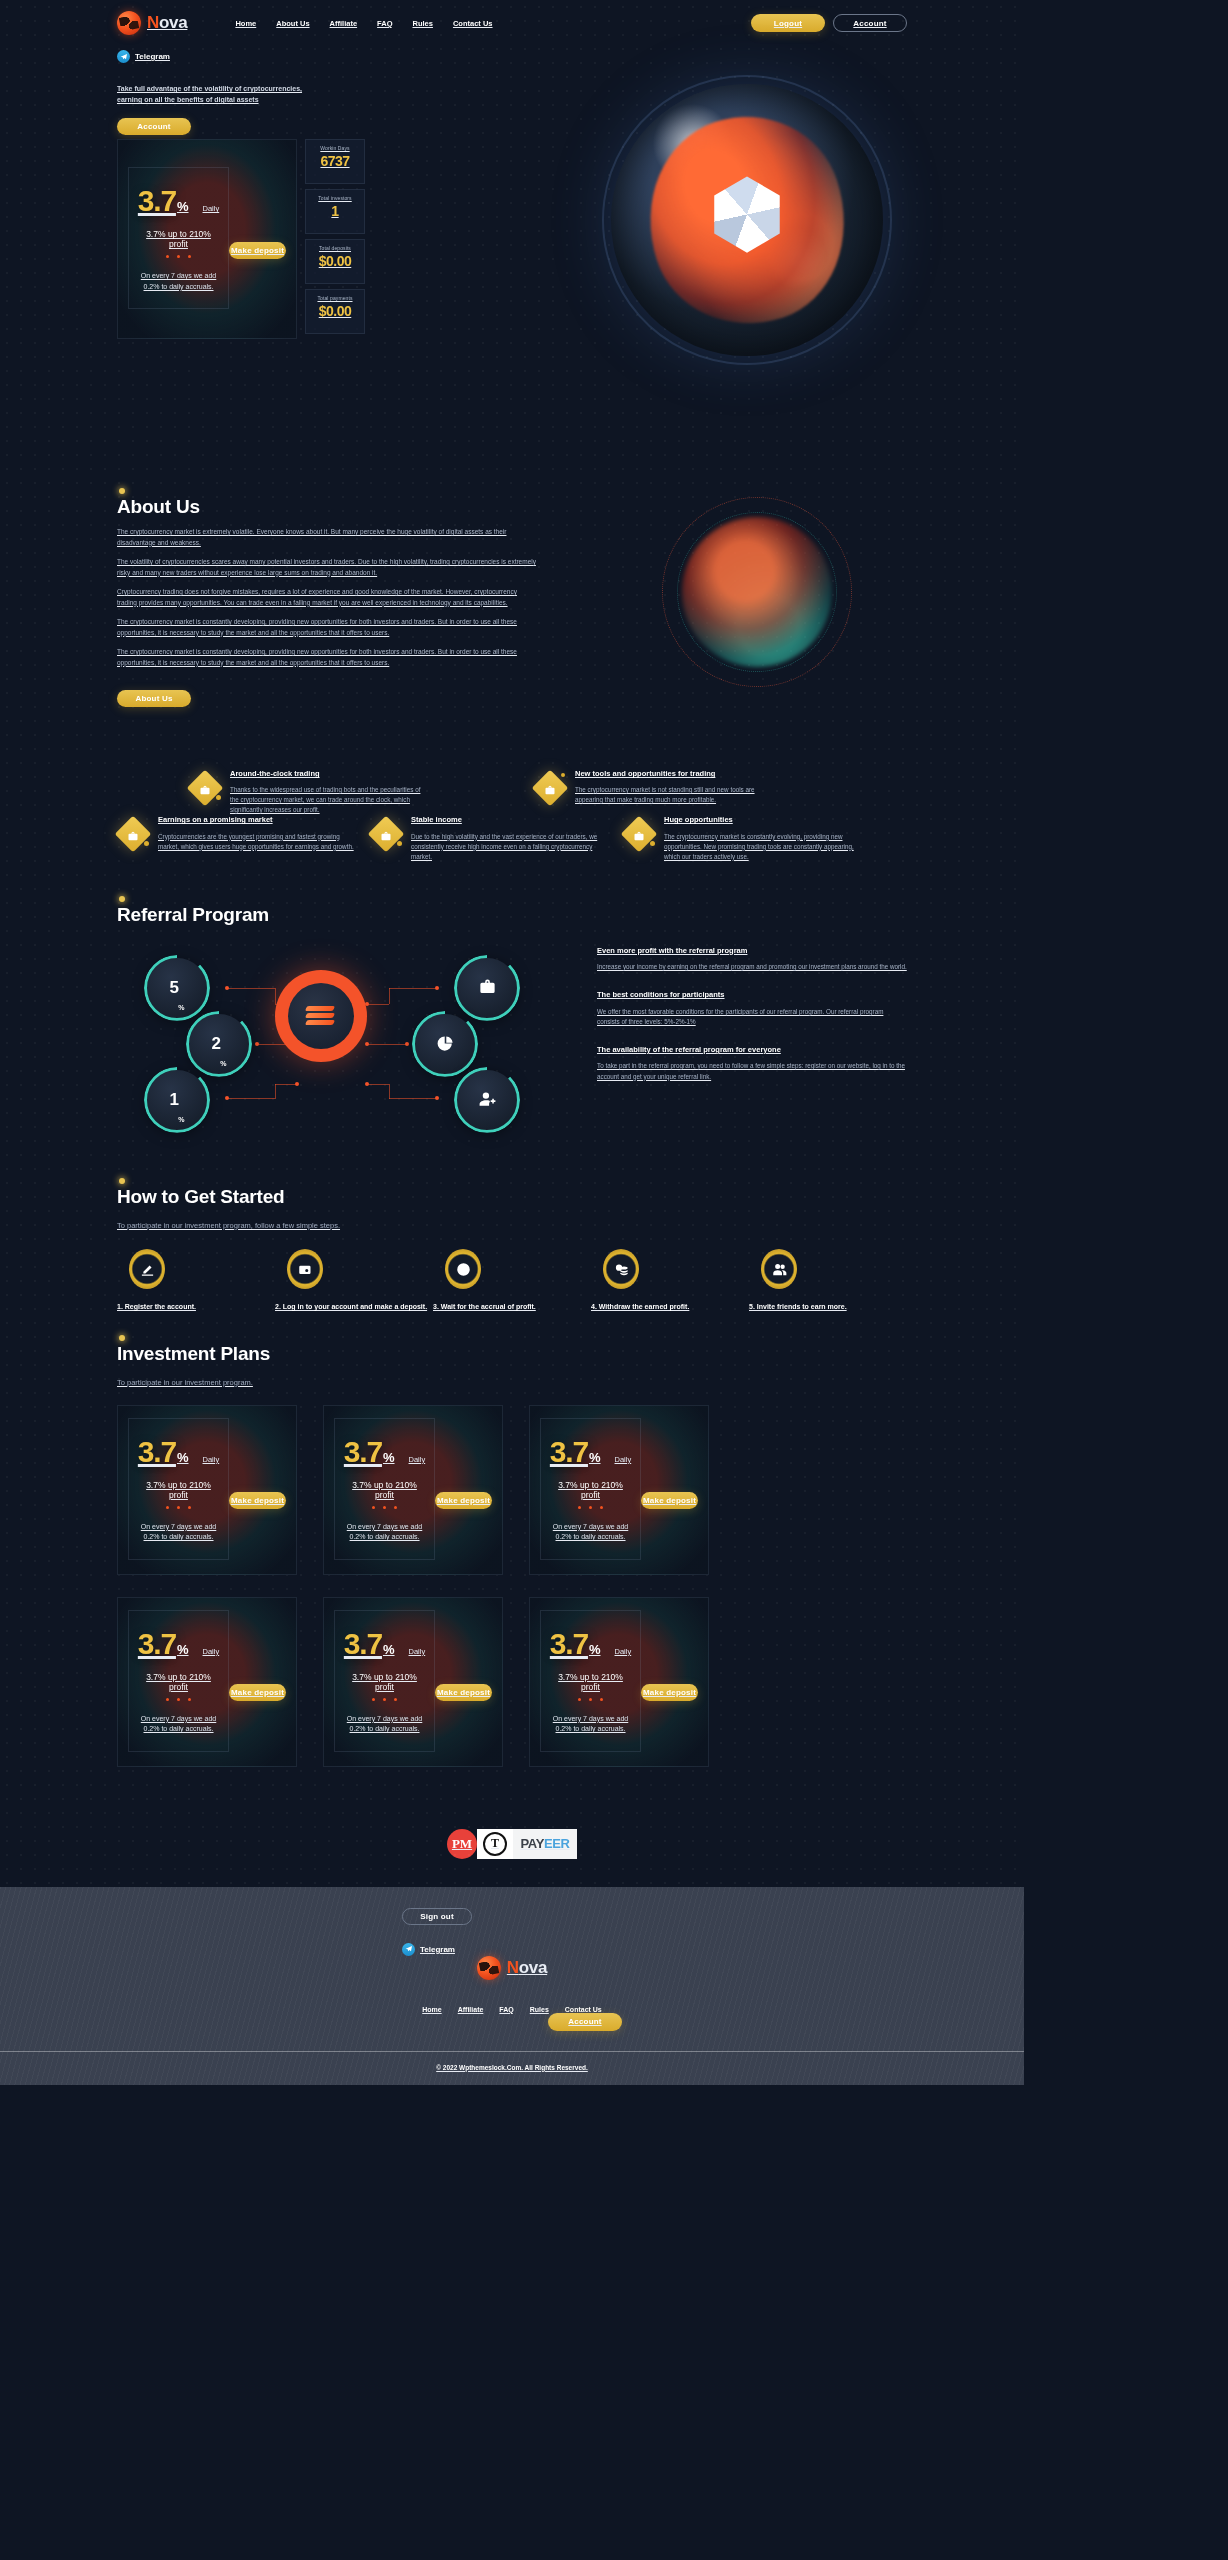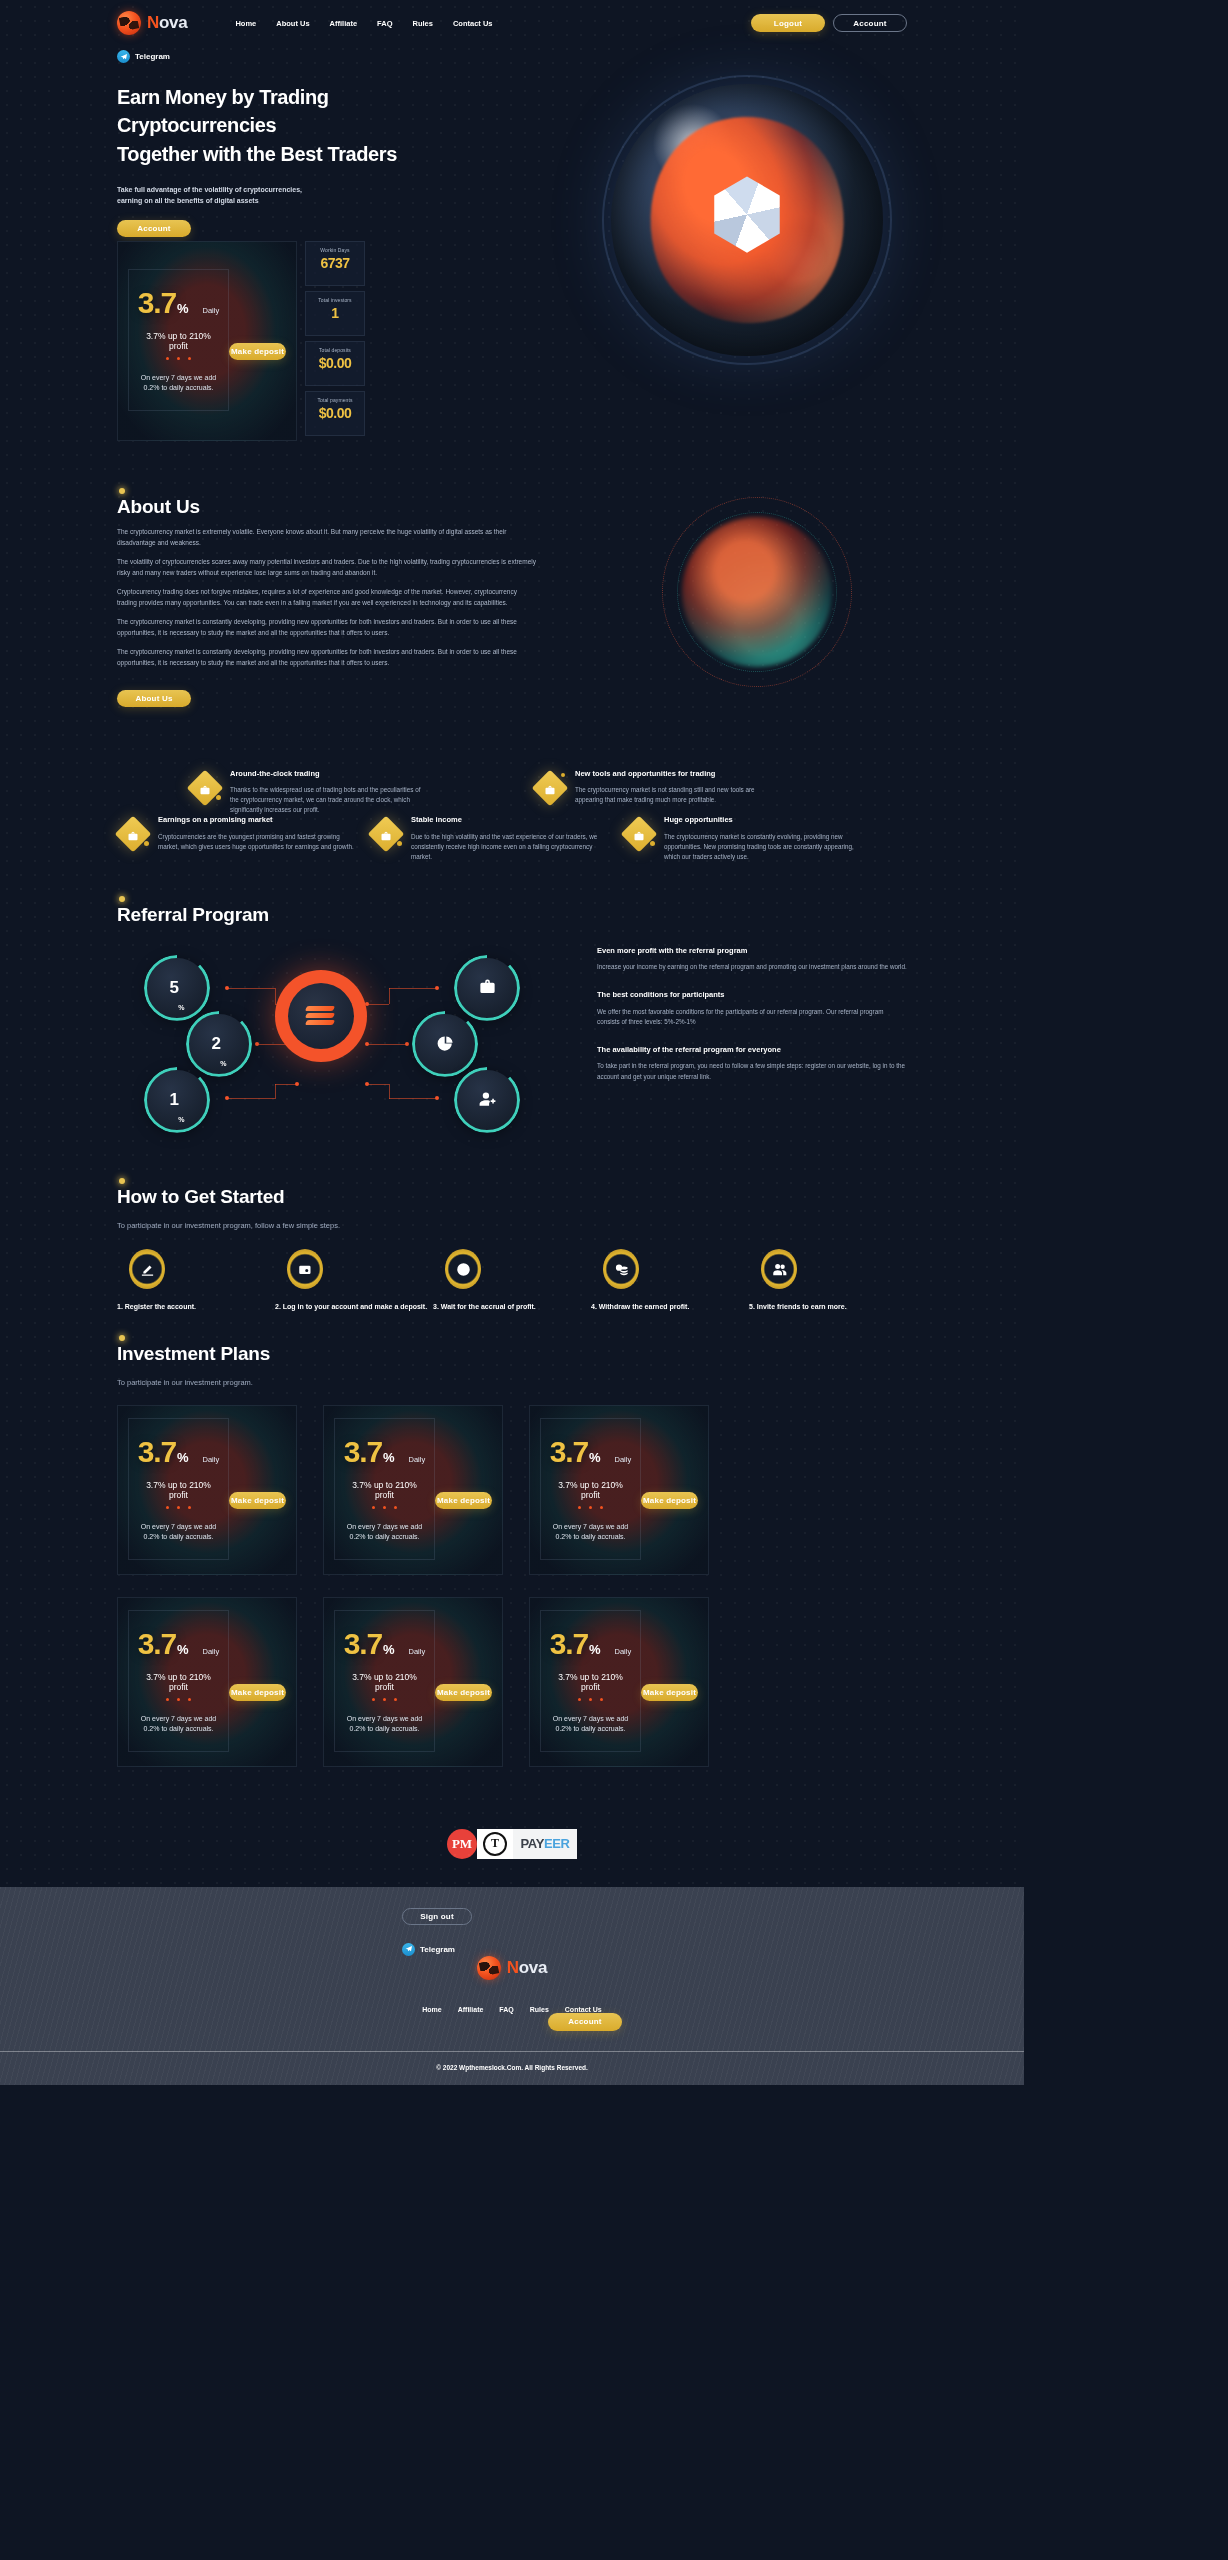--- a/index.html
+++ b/index.html
@@ -4,21 +4,21 @@
 <style>
   * { margin:0; padding:0; box-sizing:border-box; }
   html,body { width:1228px; }
   body {
     background:#0e1523;
     font-family:"Liberation Sans", sans-serif;
     color:#e8ecf4;
     -webkit-font-smoothing:antialiased;
     overflow-x:hidden;
   }
-  .page { width:1024px; position:relative; }
+  .page { width:1024px; position:relative;text-decoration:underline; }
 
   
   .wrap { width:790px; margin:0 auto; position:relative; }
   .btn {
     display:inline-flex; align-items:center; justify-content:center;
     border-radius:40px; font-weight:bold; font-size:8px;
     letter-spacing:.2px; cursor:pointer; border:none;
     color:#fff; white-space:nowrap;
   }
   .btn-gold {
@@ -346,25 +346,20 @@
 
     <div class="telegram">
       <span class="tg-icon">
         <svg viewBox="0 0 24 24">
             <path fill="#fff" d="M21 3 2 11l6 2 2 6 3-4 5 4 3-16z"></path>
           </svg>
       </span>
       <span>Telegram</span>
     </div>
 
-    <h1>
-      <span>Earn Money by Trading</span><br>
-      <span>Cryptocurrencies</span><br>
-      <span>Together with the Best Traders</span>
-    </h1>
     <div class="hero-sub">
       <span>Take full advantage of the volatility of cryptocurrencies,</span><br>
       <span>earning on all the benefits of digital assets</span>
     </div>
     <button class="btn btn-gold">Account</button>
 
     <div class="hero-stats">
       <div class="plan-card">
         <div class="plan-inner">
           <div class="plan-rate">

